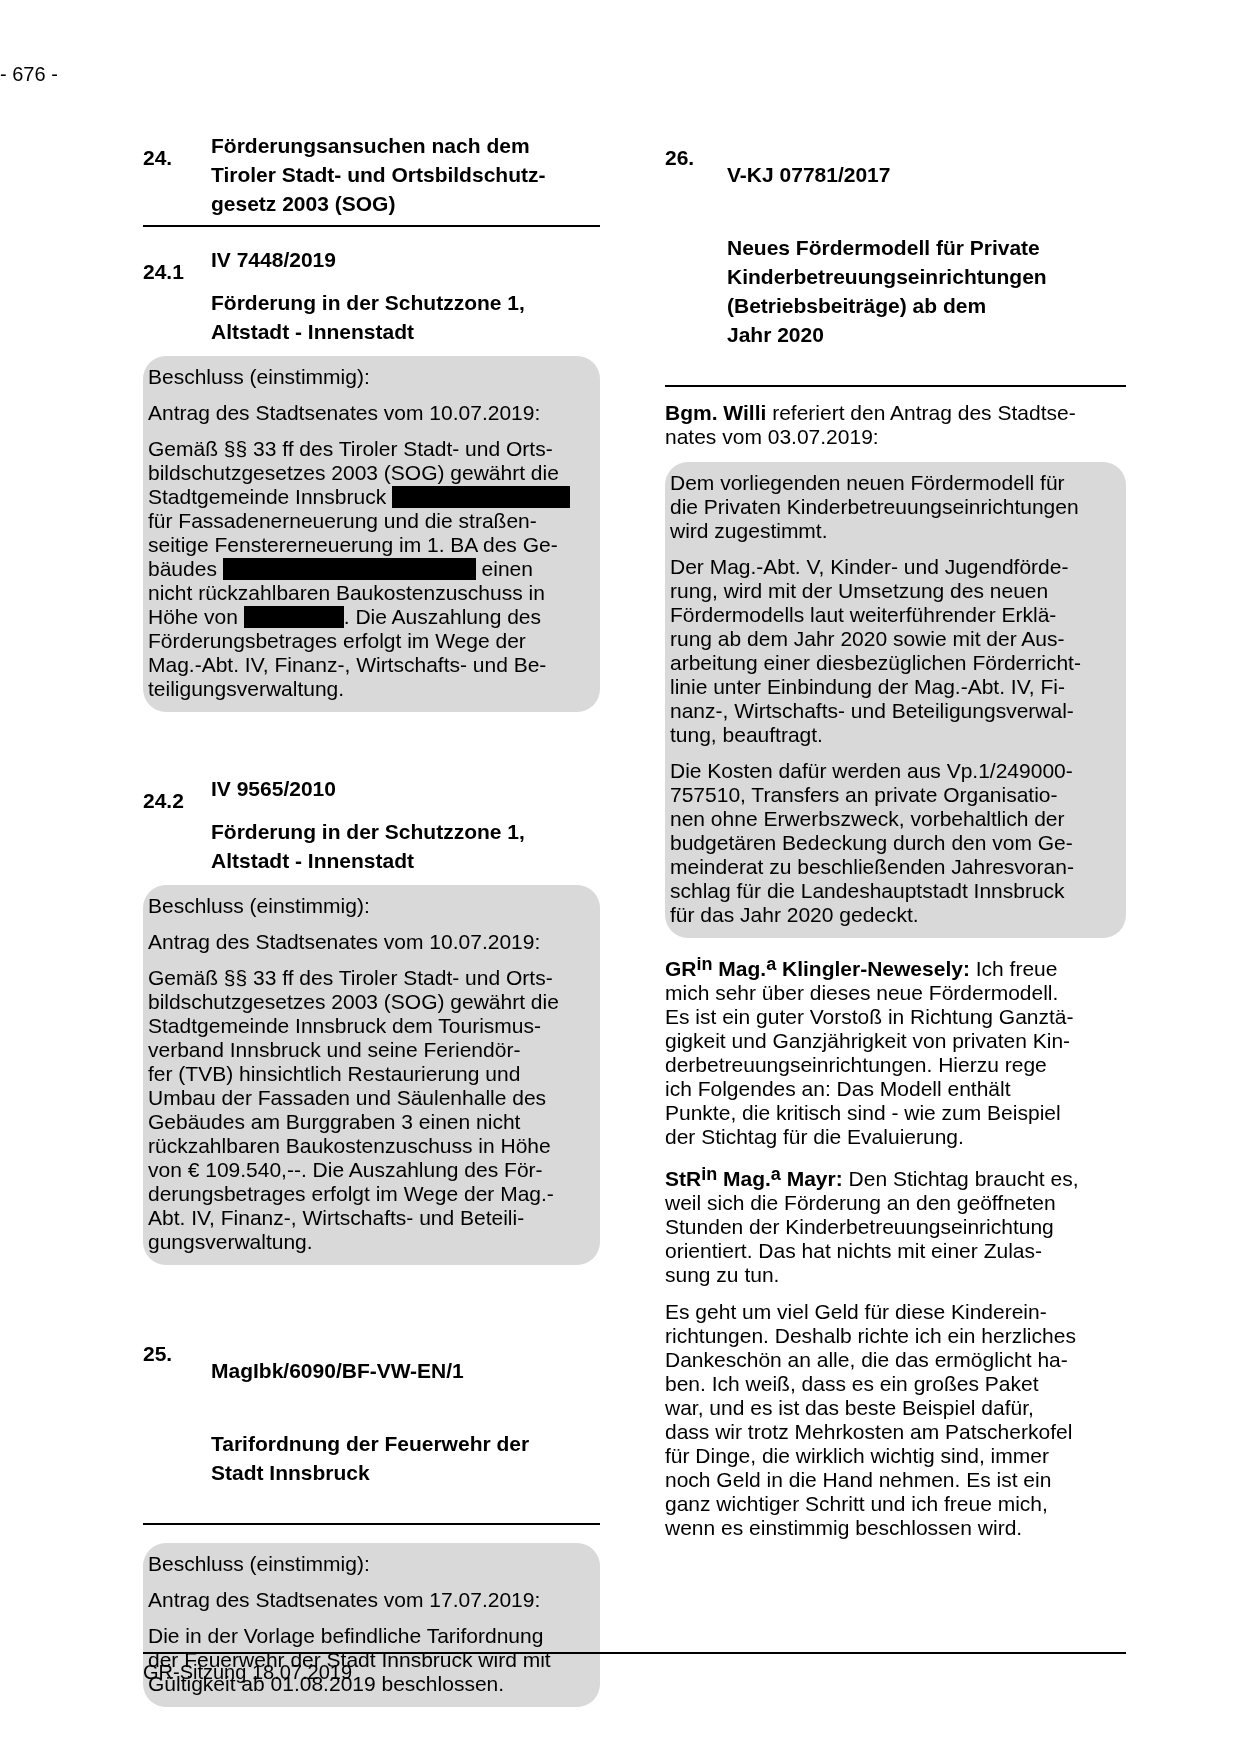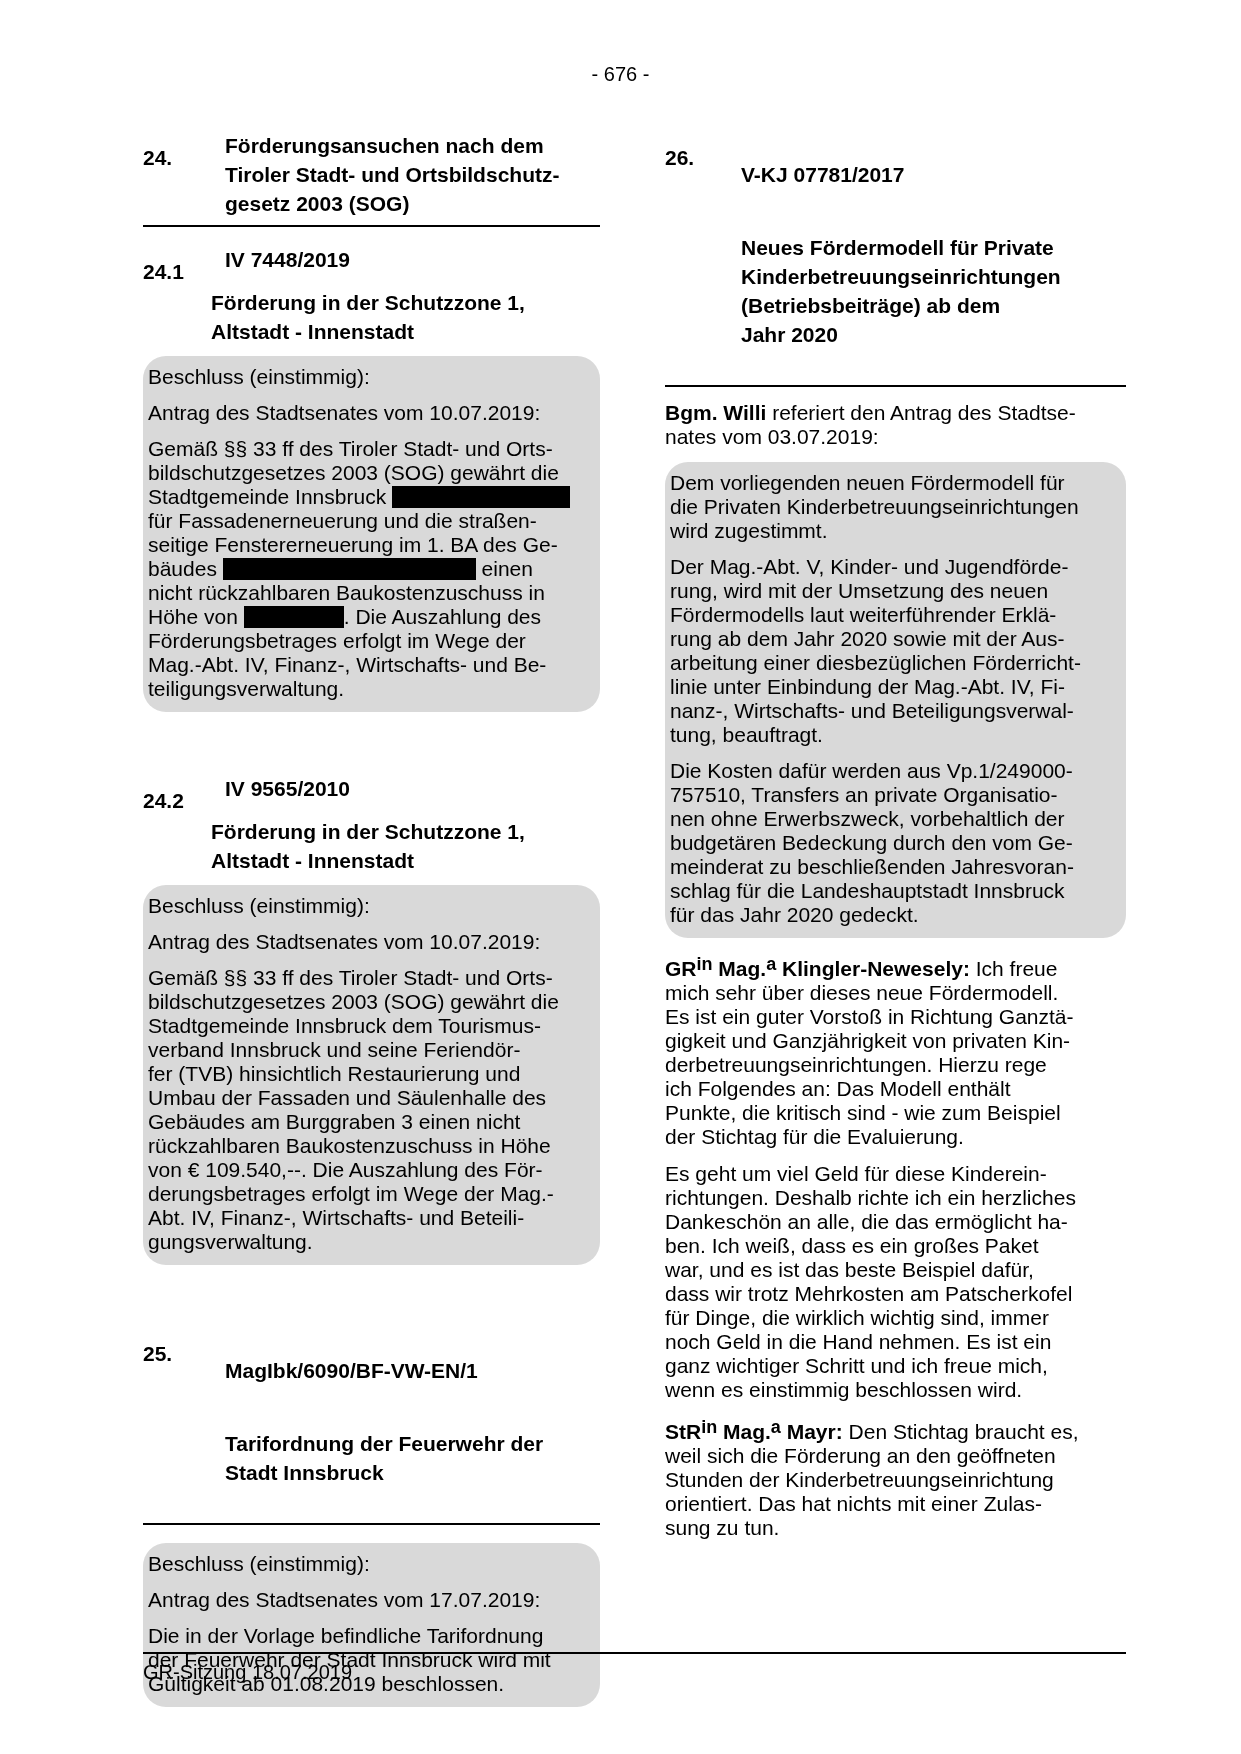--- a/index.html
+++ b/index.html
@@ -2,34 +2,34 @@
 <html><head>
 <meta charset="utf-8">
 <style>
   html,body { margin:0; padding:0; background:#ffffff; }
   .page {
     position:relative; width:1241px; height:1754px; background:#ffffff;
     font-family:"Liberation Sans", sans-serif; color:#000000; overflow:hidden;
   }
   .page-number {
     position:absolute; top:62px; left:0; width:100%;
-    text-align:center; font-size:20px; line-height:24px;
+    text-align:left; font-size:20px; line-height:24px;
   }
   .columns {
     position:absolute; top:131px; left:143px;
     display:flex; gap:65px; align-items:flex-start;
   }
   .col-left  { width:457px; }
   .col-right { width:461px; }
 
   .sec-head { position:relative; padding-left:68px; font-weight:bold;
               font-size:21px; line-height:29px; }
   .col-right .sec-head { padding-left:62px; }
   .sec-num  { position:absolute; left:0; top:12px; }
-  .sec-title { white-space:pre-line;margin-left:14px; }
+  .sec-title { white-space:pre-line; }
   .underlined { border-bottom:2px solid #000; padding-bottom:7px; margin-bottom:18px; }
   .col-right .underlined { margin-bottom:14px; }
   .ref-head { margin-bottom:14px; }
   .sub-title { padding-left:68px; font-weight:bold; font-size:21px;
                line-height:29px; white-space:pre-line; margin:0 0 10px 0; }
   .sub-gap { margin-top:15px; }
 
   .res { background:#d9d9d9; padding:9px 8px 11px 5px; margin-bottom:62px;border-radius:23px; }
   .col-right .res { margin-bottom:14px; }
   .res p { margin:0 0 12px 0; font-size:21px; line-height:24px; white-space:pre-line; }
@@ -171,37 +171,37 @@
 
       <p class="para-w"><b><span>GR</span><sup>in</sup><span> Mag.</span><sup>a</sup><span> Klingler-Newesely:</span></b><span> Ich freue
 mich sehr über dieses neue Fördermodell.
 Es ist ein guter Vorstoß in Richtung Ganztä-
 gigkeit und Ganzjährigkeit von privaten Kin-
 derbetreuungseinrichtungen. Hierzu rege
 ich Folgendes an: Das Modell enthält
 Punkte, die kritisch sind - wie zum Beispiel
 der Stichtag für die Evaluierung.</span></p>
 
+      <p class="para-w"><b><span>StR</span><sup>in</sup><span> Mag.</span><sup>a</sup><span> Mayr:</span></b><span> Den Stichtag braucht es,
+weil sich die Förderung an den geöffneten
+Stunden der Kinderbetreuungseinrichtung
+orientiert. Das hat nichts mit einer Zulas-
+sung zu tun.</span></p>
+
       <p class="para-w">Es geht um viel Geld für diese Kinderein-
 richtungen. Deshalb richte ich ein herzliches
 Dankeschön an alle, die das ermöglicht ha-
 ben. Ich weiß, dass es ein großes Paket
 war, und es ist das beste Beispiel dafür,
 dass wir trotz Mehrkosten am Patscherkofel
 für Dinge, die wirklich wichtig sind, immer
 noch Geld in die Hand nehmen. Es ist ein
 ganz wichtiger Schritt und ich freue mich,
 wenn es einstimmig beschlossen wird.</p>
 
-      <p class="para-w"><b><span>StR</span><sup>in</sup><span> Mag.</span><sup>a</sup><span> Mayr:</span></b><span> Den Stichtag braucht es,
-weil sich die Förderung an den geöffneten
-Stunden der Kinderbetreuungseinrichtung
-orientiert. Das hat nichts mit einer Zulas-
-sung zu tun.</span></p>
-
     </div>
   </div>
 
   <div class="footer">
     <span>GR-Sitzung 18.07.2019</span>
   </div>
 
 </div>
 
 </body></html>

